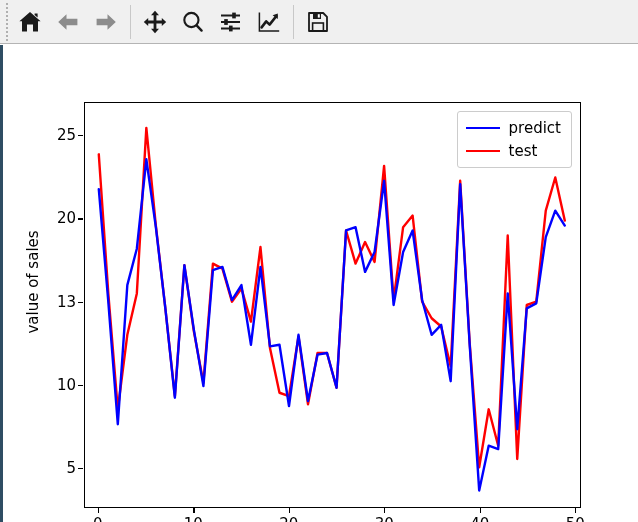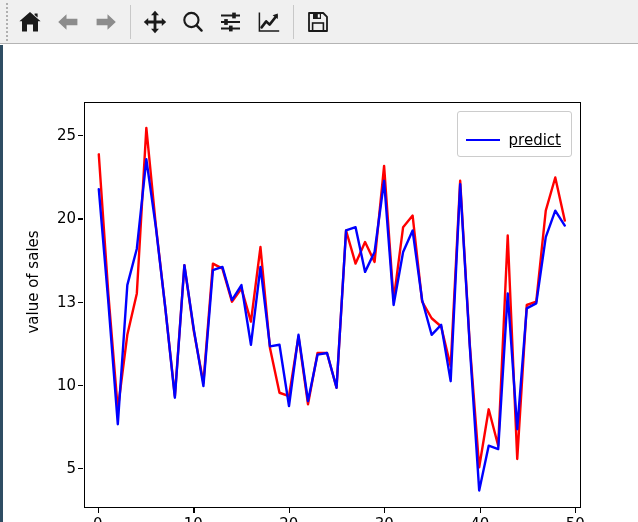--- a/index.html
+++ b/index.html
@@ -156,25 +156,24 @@
   }
 
   
   .legend {
     position: absolute;
     right: 8px;
     top: 8px;
     background: #ffffff;
     border: 1px solid #cccccc;
     border-radius: 3px;
-    padding: 18px 10px 6px 8px;
+    padding: 6px 10px 6px 8px;
     display: flex;
     flex-direction: column;
     gap: 3px;
-    text-decoration: underline;
   }
   .legend-row {
     display: flex;
     align-items: center;
     gap: 9px;
     height: 20px;
   }
   .legend-swatch {
     width: 34px;
     height: 2.6px;
@@ -312,20 +311,24 @@
         <svg class="plot-svg" id="plotsvg" viewBox="0 0 497 406" preserveAspectRatio="none">
           <polyline id="line-test" fill="none" stroke="#ff0000" stroke-width="2.4" stroke-linejoin="round" stroke-linecap="round" vector-effect="non-scaling-stroke" points="13.85,51.58 23.39,191.35 32.94,307.83 42.49,232.95 52.04,191.35 61.59,24.96 71.14,123.13 80.68,206.33 90.23,294.52 99.78,163.07 109.33,229.62 118.88,281.20 128.43,161.40 137.98,166.39 147.52,199.67 157.07,186.36 166.62,219.64 176.17,144.76 185.72,246.26 195.27,291.19 204.82,294.52 214.36,234.61 223.91,302.84 233.46,251.25 243.01,251.25 252.56,286.20 262.11,128.12 271.66,161.40 281.20,139.77 290.75,159.74 300.30,63.23 309.85,198.01 319.40,124.80 328.95,113.15 338.49,199.67 348.04,216.31 357.59,224.63 367.14,264.57 376.69,78.20 386.24,241.27 395.79,366.07 405.33,307.83 414.88,344.43 424.43,133.11 433.98,357.75 443.53,203.00 453.08,199.67 462.63,108.16 472.17,74.88 481.72,118.14"></polyline>
           <polyline id="line-predict" fill="none" stroke="#0000ff" stroke-width="2.4" stroke-linejoin="round" stroke-linecap="round" vector-effect="non-scaling-stroke" points="13.85,86.52 23.39,199.67 32.94,322.80 42.49,183.03 52.04,146.43 61.59,56.57 71.14,124.80 80.68,206.33 90.23,296.18 99.78,163.07 109.33,227.96 118.88,284.53 128.43,168.06 137.98,164.73 147.52,198.01 157.07,183.03 166.62,242.93 176.17,164.73 185.72,244.60 195.27,242.93 204.82,304.50 214.36,232.95 223.91,299.51 233.46,252.92 243.01,251.25 252.56,286.20 262.11,128.12 271.66,124.80 281.20,169.72 290.75,149.75 300.30,78.20 309.85,203.00 319.40,149.75 328.95,128.12 338.49,198.01 348.04,232.95 357.59,222.97 367.14,279.54 376.69,81.53 386.24,242.93 395.79,389.36 405.33,344.43 414.88,347.76 424.43,191.35 433.98,327.80 443.53,206.33 453.08,201.34 462.63,134.78 472.17,108.16 481.72,123.13"></polyline>
         </svg>
 
         <div class="legend">
           <div class="legend-row">
             <span class="legend-swatch" id="sw0" style="background: rgb(0, 0, 255);"></span>
             <span class="legend-text">predict</span>
           </div>
+          <div class="legend-row">
+            <span class="legend-swatch" id="sw1" style="background: rgb(255, 0, 0);"></span>
+            <span class="legend-text">test</span>
+          </div>
         </div>
       </div>
 
       <div class="xtick-row" id="xticks">
           <div class="xtick-label" style="left: 13.8453px;">0</div>
           <div class="xtick-mark" style="left: 13.8453px;"></div>
           <div class="xtick-label" style="left: 109.33px;">10</div>
           <div class="xtick-mark" style="left: 109.33px;"></div>
           <div class="xtick-label" style="left: 204.816px;">20</div>
           <div class="xtick-mark" style="left: 204.816px;"></div>

